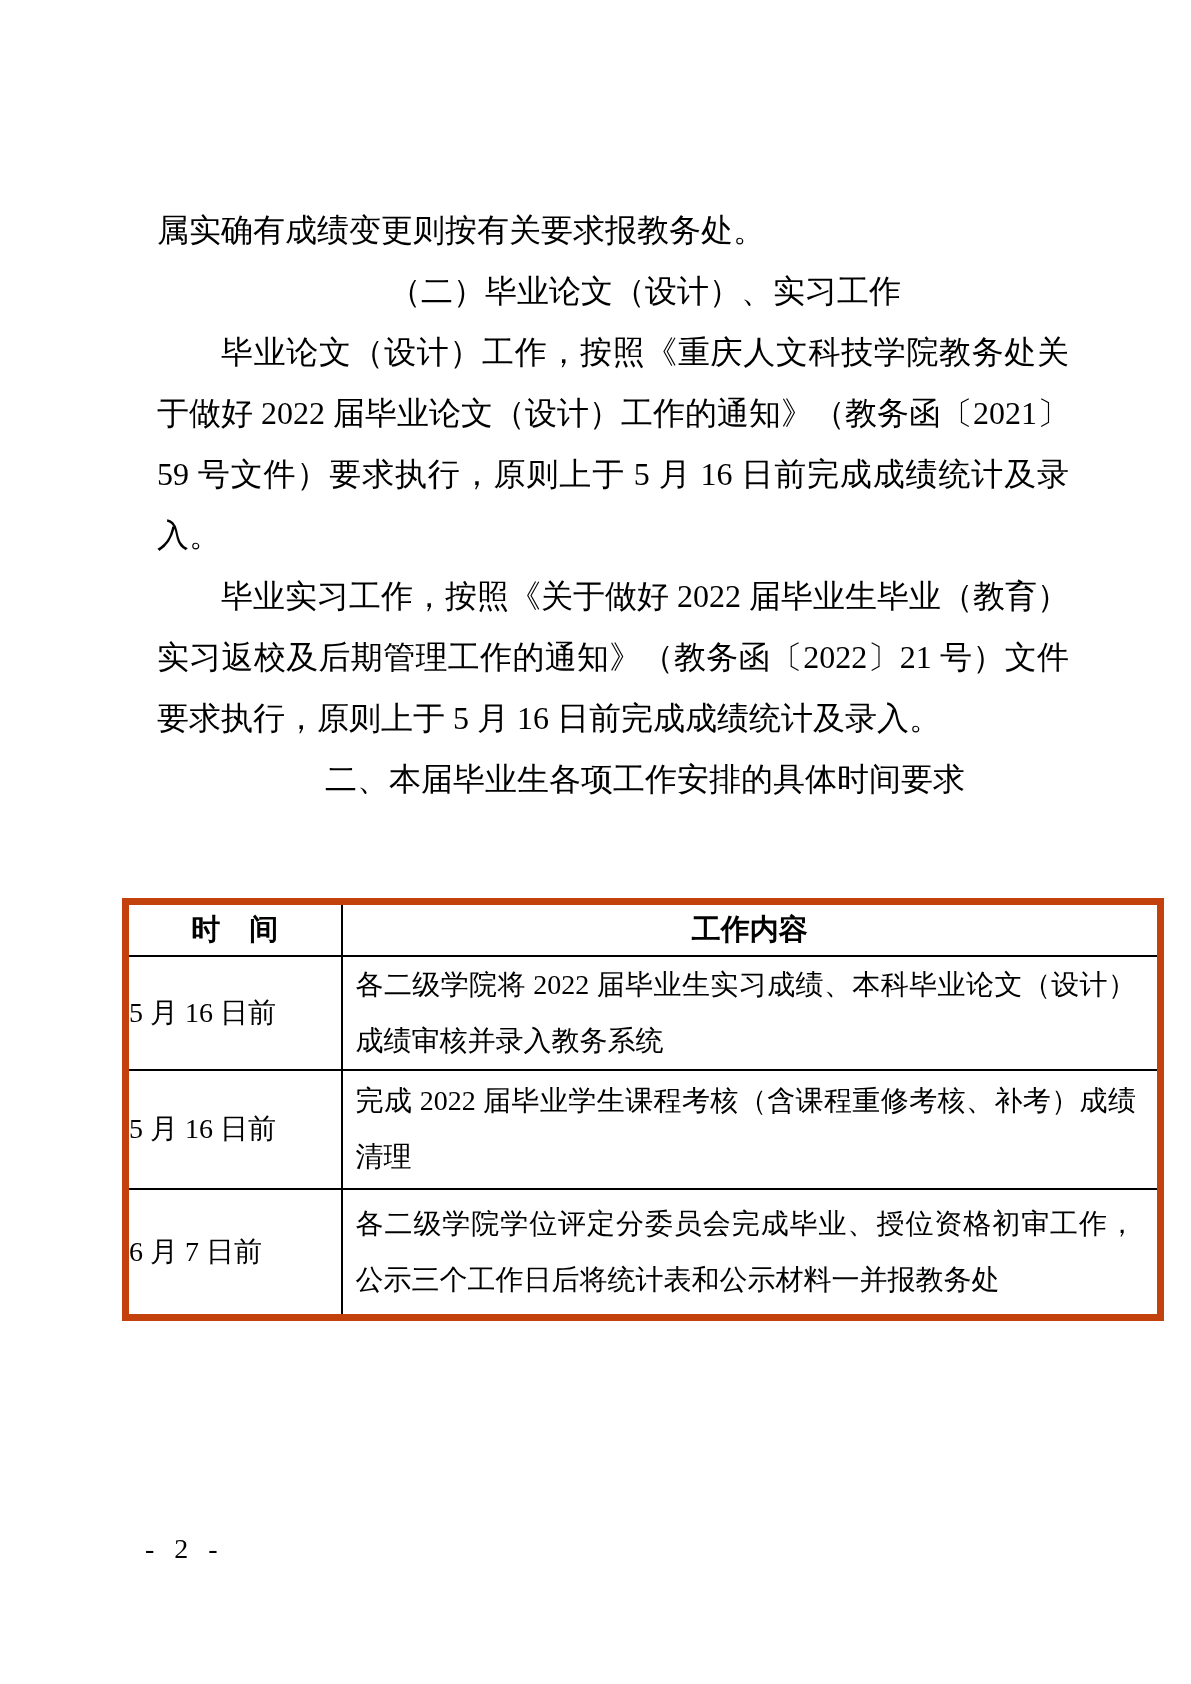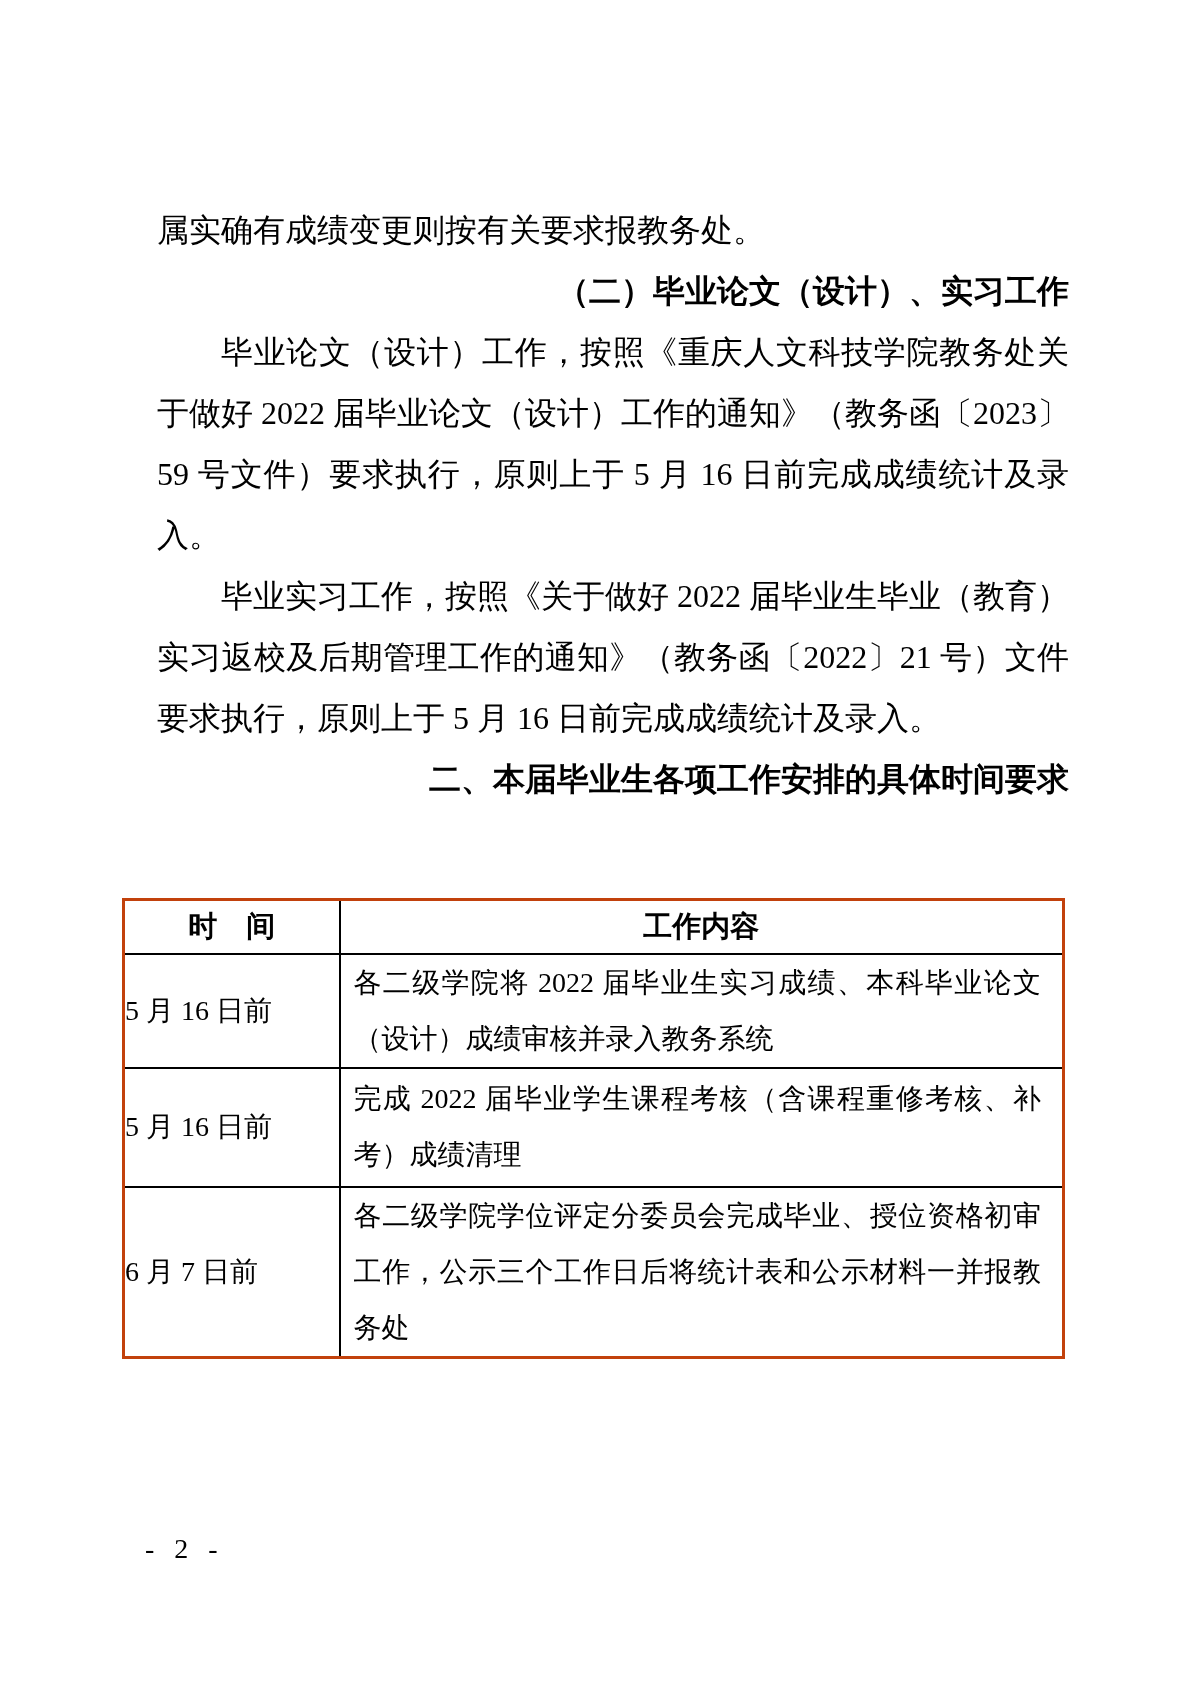--- a/index.html
+++ b/index.html
@@ -22,33 +22,33 @@
     font-size:32px;
     line-height:61px;
     text-align:justify;
     text-justify:inter-character;
     color:#000;
   }
   .body-text p { margin:0; }
   .para { text-indent:2em; }
   .doc-heading {
     font-family:"Liberation Sans","DejaVu Sans",sans-serif;
-    font-weight:700;
+    font-weight:400;
     text-indent:2em;
-    text-align:right;
+    text-align:center;
   }
   
   table.schedule {
     position:absolute;
     left:122px;
     top:898px;
-    width:943px;
+    width:1042px;
     border-collapse:collapse;
     table-layout:fixed;
-    border:3px solid #c2410c;
+    border:7px solid #c2410c;
   }
   table.schedule th, table.schedule td {
     border:2px solid #000;
     vertical-align:middle;
   }
   table.schedule col.c-time { width:216px; }
   table.schedule th {
     height:54px;
     font-family:"Liberation Sans","DejaVu Sans",sans-serif;
     font-weight:900;
@@ -82,21 +82,21 @@
   }
 </style>
 </head>
 <body>
 
 <div class="page">
 
   <div class="body-text">
     <p class="line">属实确有成绩变更则按有关要求报教务处。</p>
     <p class="doc-heading">（二）毕业论文（设计）、实习工作</p>
-    <p class="para">毕业论文（设计）工作，按照《重庆人文科技学院教务处关于做好 2022 届毕业论文（设计）工作的通知》（教务函〔2023〕59 号文件）要求执行，原则上于 5 月 16 日前完成成绩统计及录入。</p>
+    <p class="para">毕业论文（设计）工作，按照《重庆人文科技学院教务处关于做好 2022 届毕业论文（设计）工作的通知》（教务函〔2021〕59 号文件）要求执行，原则上于 5 月 16 日前完成成绩统计及录入。</p>
     <p class="para">毕业实习工作，按照《关于做好 2022 届毕业生毕业（教育）实习返校及后期管理工作的通知》（教务函〔2022〕21 号）文件要求执行，原则上于 5 月 16 日前完成成绩统计及录入。</p>
     <p class="doc-heading">二、本届毕业生各项工作安排的具体时间要求</p>
   </div>
 
   <table class="schedule">
     <colgroup>
       <col class="c-time">
       <col class="c-content">
     </colgroup>
     <thead>

